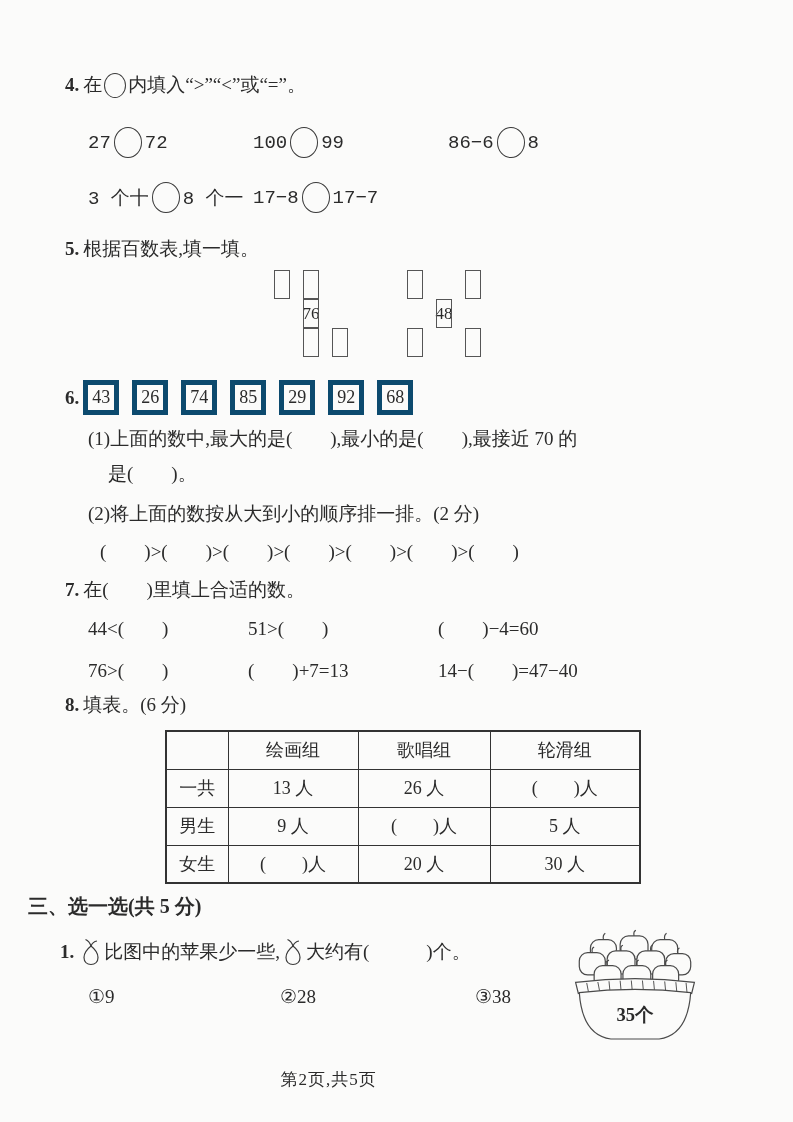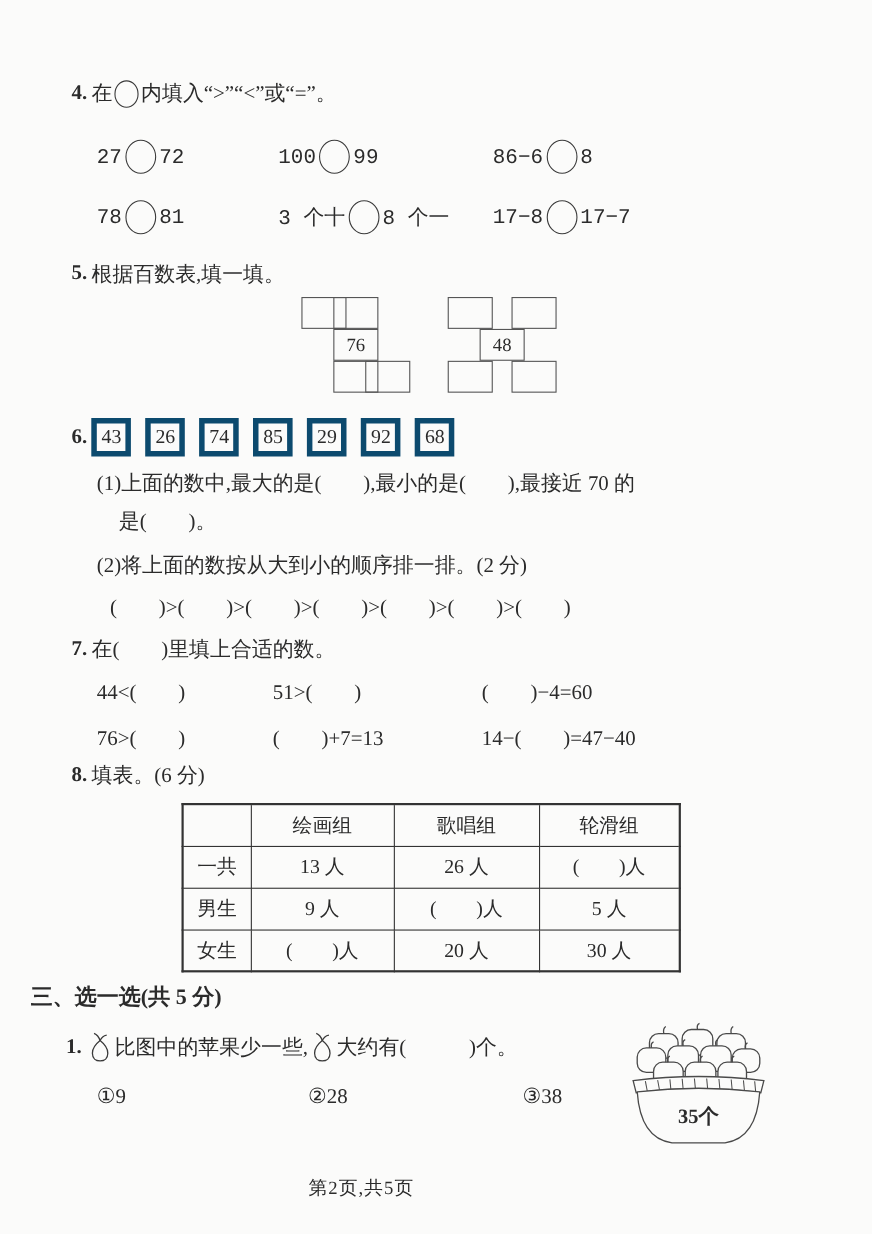--- a/index.html
+++ b/index.html
@@ -21,39 +21,39 @@
     border:1.4px solid #3a3a3a; border-radius:50%;
     margin:0 3px; vertical-align:middle; background:transparent;
   }
   .circle.small { width:22px; height:25px; margin:0 2px; }
   .q4grid { display:grid; grid-template-columns:165px 195px auto; row-gap:24px; align-items:center; }
   .q4item { display:flex; align-items:center; }
 
   
   .shapes { display:flex; gap:46px; }
   .shape { display:grid; grid-template-columns:repeat(3,29px); grid-auto-rows:29px; }
-  .cell { width:41px; height:29px; }
+  .cell { width:16px; height:29px; }
   .cell.on { outline:1.2px solid #555; outline-offset:-1px; }
   .cell.num { display:flex; align-items:center; justify-content:center; font-size:17px; }
 
   
   .numbox {
     display:inline-block; min-width:30px; padding:2px 4px; text-align:center;
     border:5px solid #0c4a6e; margin-right:13px; font-size:18px;
   }
 
   .q7grid { display:grid; grid-template-columns:160px 190px auto; row-gap:16px; }
 
   
   table.fill { border-collapse:collapse; border:2px solid #333; font-size:18px; }
   table.fill td { border:1.2px solid #333; text-align:center; height:38px; padding:0 12px; }
   table.fill td.c0 { width:62px; }
   table.fill td.c1 { width:130px; }
   table.fill td.c2 { width:132px; }
-  table.fill td.c3 { width:128px; }
+  table.fill td.c3 { width:150px; }
 
   .sec-title { font-weight:bold; font-size:20px; }
   .optgrid { display:grid; grid-template-columns:192px 195px auto; }
 
   .pear { margin:0 2px; vertical-align:-6px; }
   .footer { width:657px; text-align:center; font-size:17px; letter-spacing:1px; }
 </style>
 </head>
 <body>
 
@@ -74,25 +74,20 @@
     </div>
     <div class="q4item">
       <span>100</span>
       <span class="circle"></span>
       <span>99</span>
     </div>
     <div class="q4item">
       <span>86−6</span>
       <span class="circle"></span>
       <span>8</span>
-    </div>
-    <div class="q4item">
-      <span>78</span>
-      <span class="circle"></span>
-      <span>81</span>
     </div>
     <div class="q4item">
       <span>3 个十</span>
       <span class="circle"></span>
       <span>8 个一</span>
     </div>
     <div class="q4item">
       <span>17−8</span>
       <span class="circle"></span>
       <span>17−7</span>

